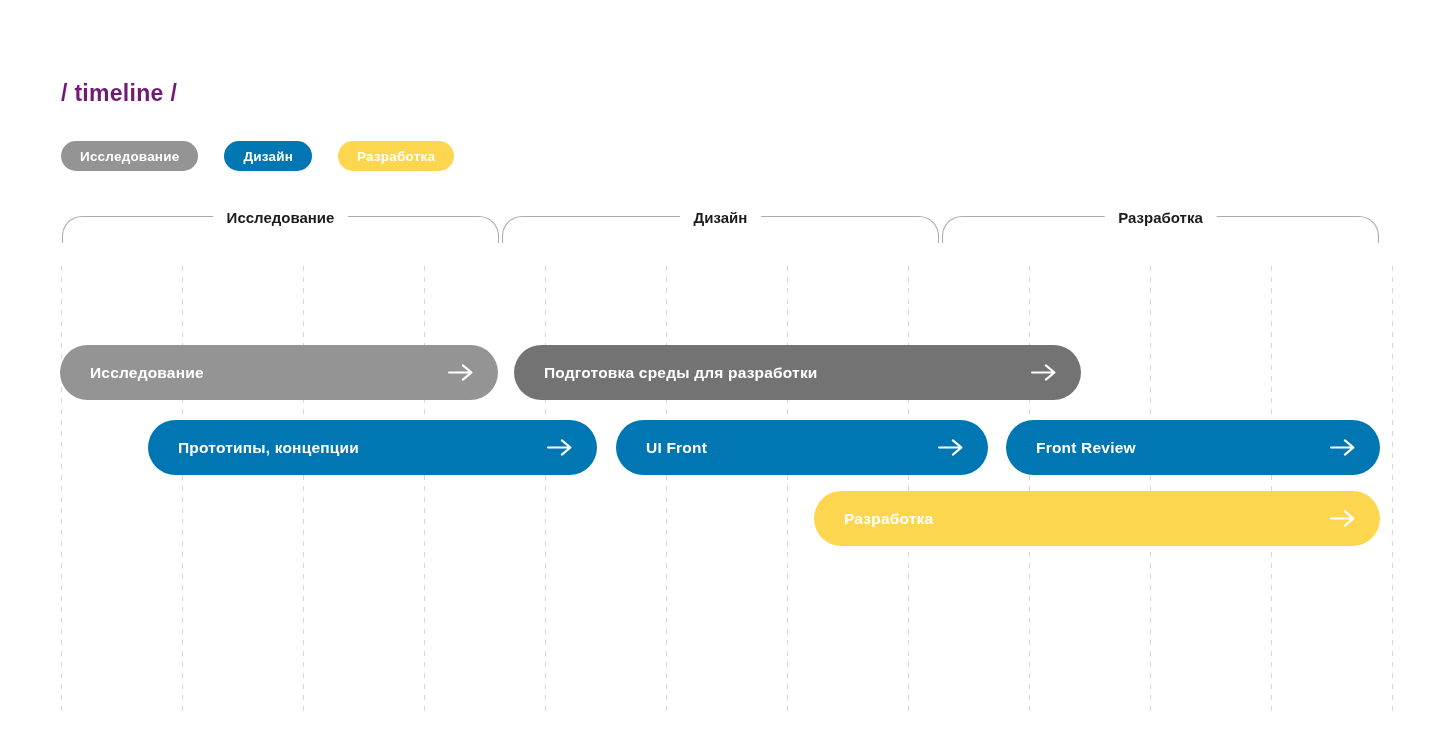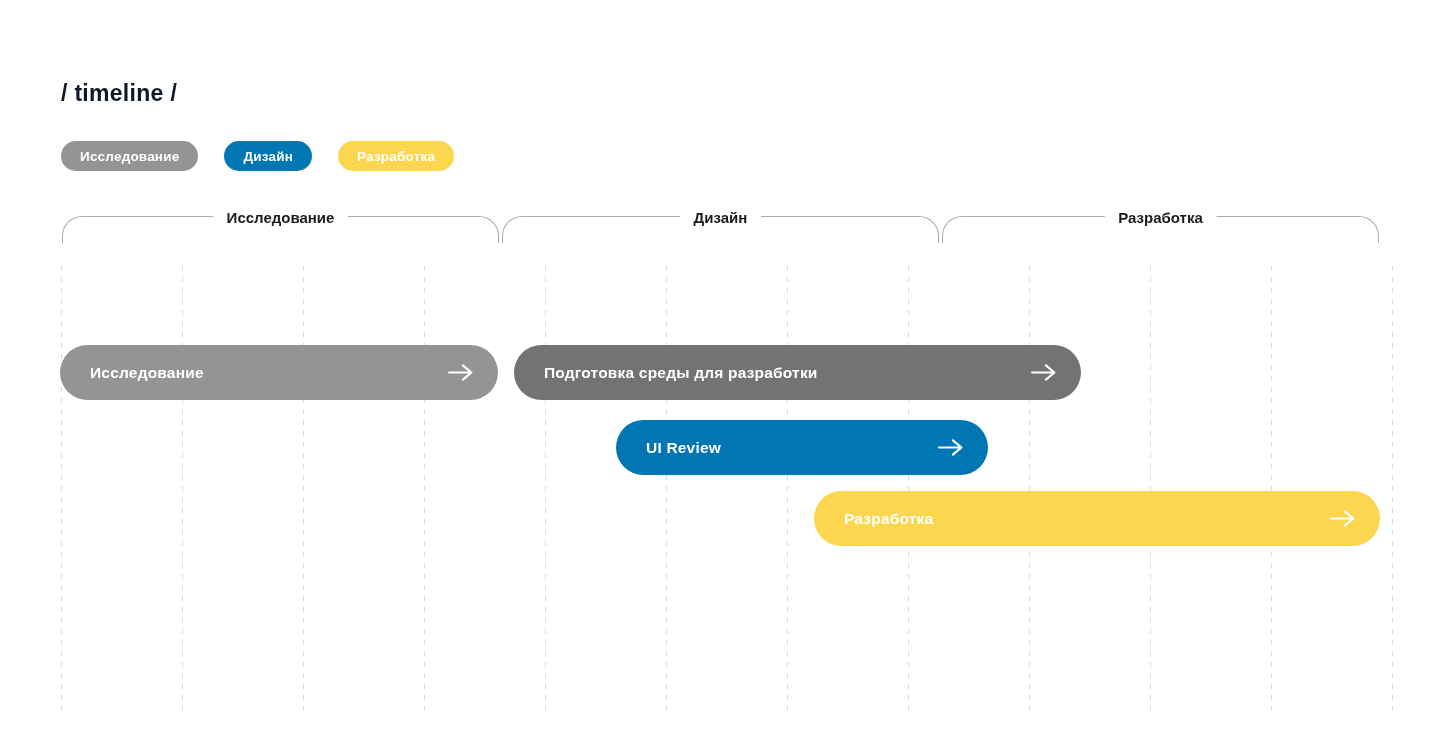--- a/index.html
+++ b/index.html
@@ -3,21 +3,21 @@
 <meta charset="utf-8">
 <style>
   * { margin: 0; padding: 0; box-sizing: border-box; }
   html, body { width: 1440px; height: 755px; background: #ffffff; overflow: hidden; }
   body { font-family: "Liberation Sans", sans-serif; position: relative; }
 
   .canvas { position: absolute; inset: 0; width: 1440px; height: 755px; }
 
   .page-title {
     position: absolute; left: 61px; top: 80px;
-    font-size: 23px; font-weight: 800; color: #0f172a; letter-spacing: 0.3px;
+    font-size: 23px; font-weight: 800; color: #701a75; letter-spacing: 0.3px;
   }
 
   .legend { position: absolute; left: 61px; top: 141px; display: flex; gap: 26px; }
   .pill {
     height: 30px; border-radius: 15px; padding: 0 19px;
     display: inline-flex; align-items: center; justify-content: center;
     color: #ffffff; font-size: 13.5px; font-weight: 700; letter-spacing: 0.2px;
     cursor: pointer; white-space: nowrap;
   }
 
@@ -94,22 +94,34 @@
         <svg viewBox="0 0 28 20" width="27" height="19" class="arrow-icon">
           <path d="M2 10 H25 M16.5 2.5 L25.5 10 L16.5 17.5" fill="none" stroke="#ffffff" stroke-width="2.3" stroke-linecap="round" stroke-linejoin="round"></path>
         </svg>
       </div>
       <div class="bar" style="left: 514px; width: 567px; top: 345px; background: #737373;">
         <span class="bar-label">Подготовка среды для разработки</span>
         <svg viewBox="0 0 28 20" width="27" height="19" class="arrow-icon">
           <path d="M2 10 H25 M16.5 2.5 L25.5 10 L16.5 17.5" fill="none" stroke="#ffffff" stroke-width="2.3" stroke-linecap="round" stroke-linejoin="round"></path>
         </svg>
       </div>
+      <div class="bar" style="left: 148px; width: 449px; top: 420px; background: rgb(0, 119, 178);">
+        <span class="bar-label">Прототипы, концепции</span>
+        <svg viewBox="0 0 28 20" width="27" height="19" class="arrow-icon">
+          <path d="M2 10 H25 M16.5 2.5 L25.5 10 L16.5 17.5" fill="none" stroke="#ffffff" stroke-width="2.3" stroke-linecap="round" stroke-linejoin="round"></path>
+        </svg>
+      </div>
       <div class="bar" style="left: 616px; width: 372px; top: 420px; background: rgb(0, 119, 178);">
-        <span class="bar-label">UI Review</span>
+        <span class="bar-label">UI Front</span>
+        <svg viewBox="0 0 28 20" width="27" height="19" class="arrow-icon">
+          <path d="M2 10 H25 M16.5 2.5 L25.5 10 L16.5 17.5" fill="none" stroke="#ffffff" stroke-width="2.3" stroke-linecap="round" stroke-linejoin="round"></path>
+        </svg>
+      </div>
+      <div class="bar" style="left: 1006px; width: 374px; top: 420px; background: rgb(0, 119, 178);">
+        <span class="bar-label">Front Review</span>
         <svg viewBox="0 0 28 20" width="27" height="19" class="arrow-icon">
           <path d="M2 10 H25 M16.5 2.5 L25.5 10 L16.5 17.5" fill="none" stroke="#ffffff" stroke-width="2.3" stroke-linecap="round" stroke-linejoin="round"></path>
         </svg>
       </div>
       <div class="bar" style="left: 814px; width: 566px; top: 491px; background: rgb(252, 214, 79);">
         <span class="bar-label">Разработка</span>
         <svg viewBox="0 0 28 20" width="27" height="19" class="arrow-icon">
           <path d="M2 10 H25 M16.5 2.5 L25.5 10 L16.5 17.5" fill="none" stroke="#ffffff" stroke-width="2.3" stroke-linecap="round" stroke-linejoin="round"></path>
         </svg>
       </div>

